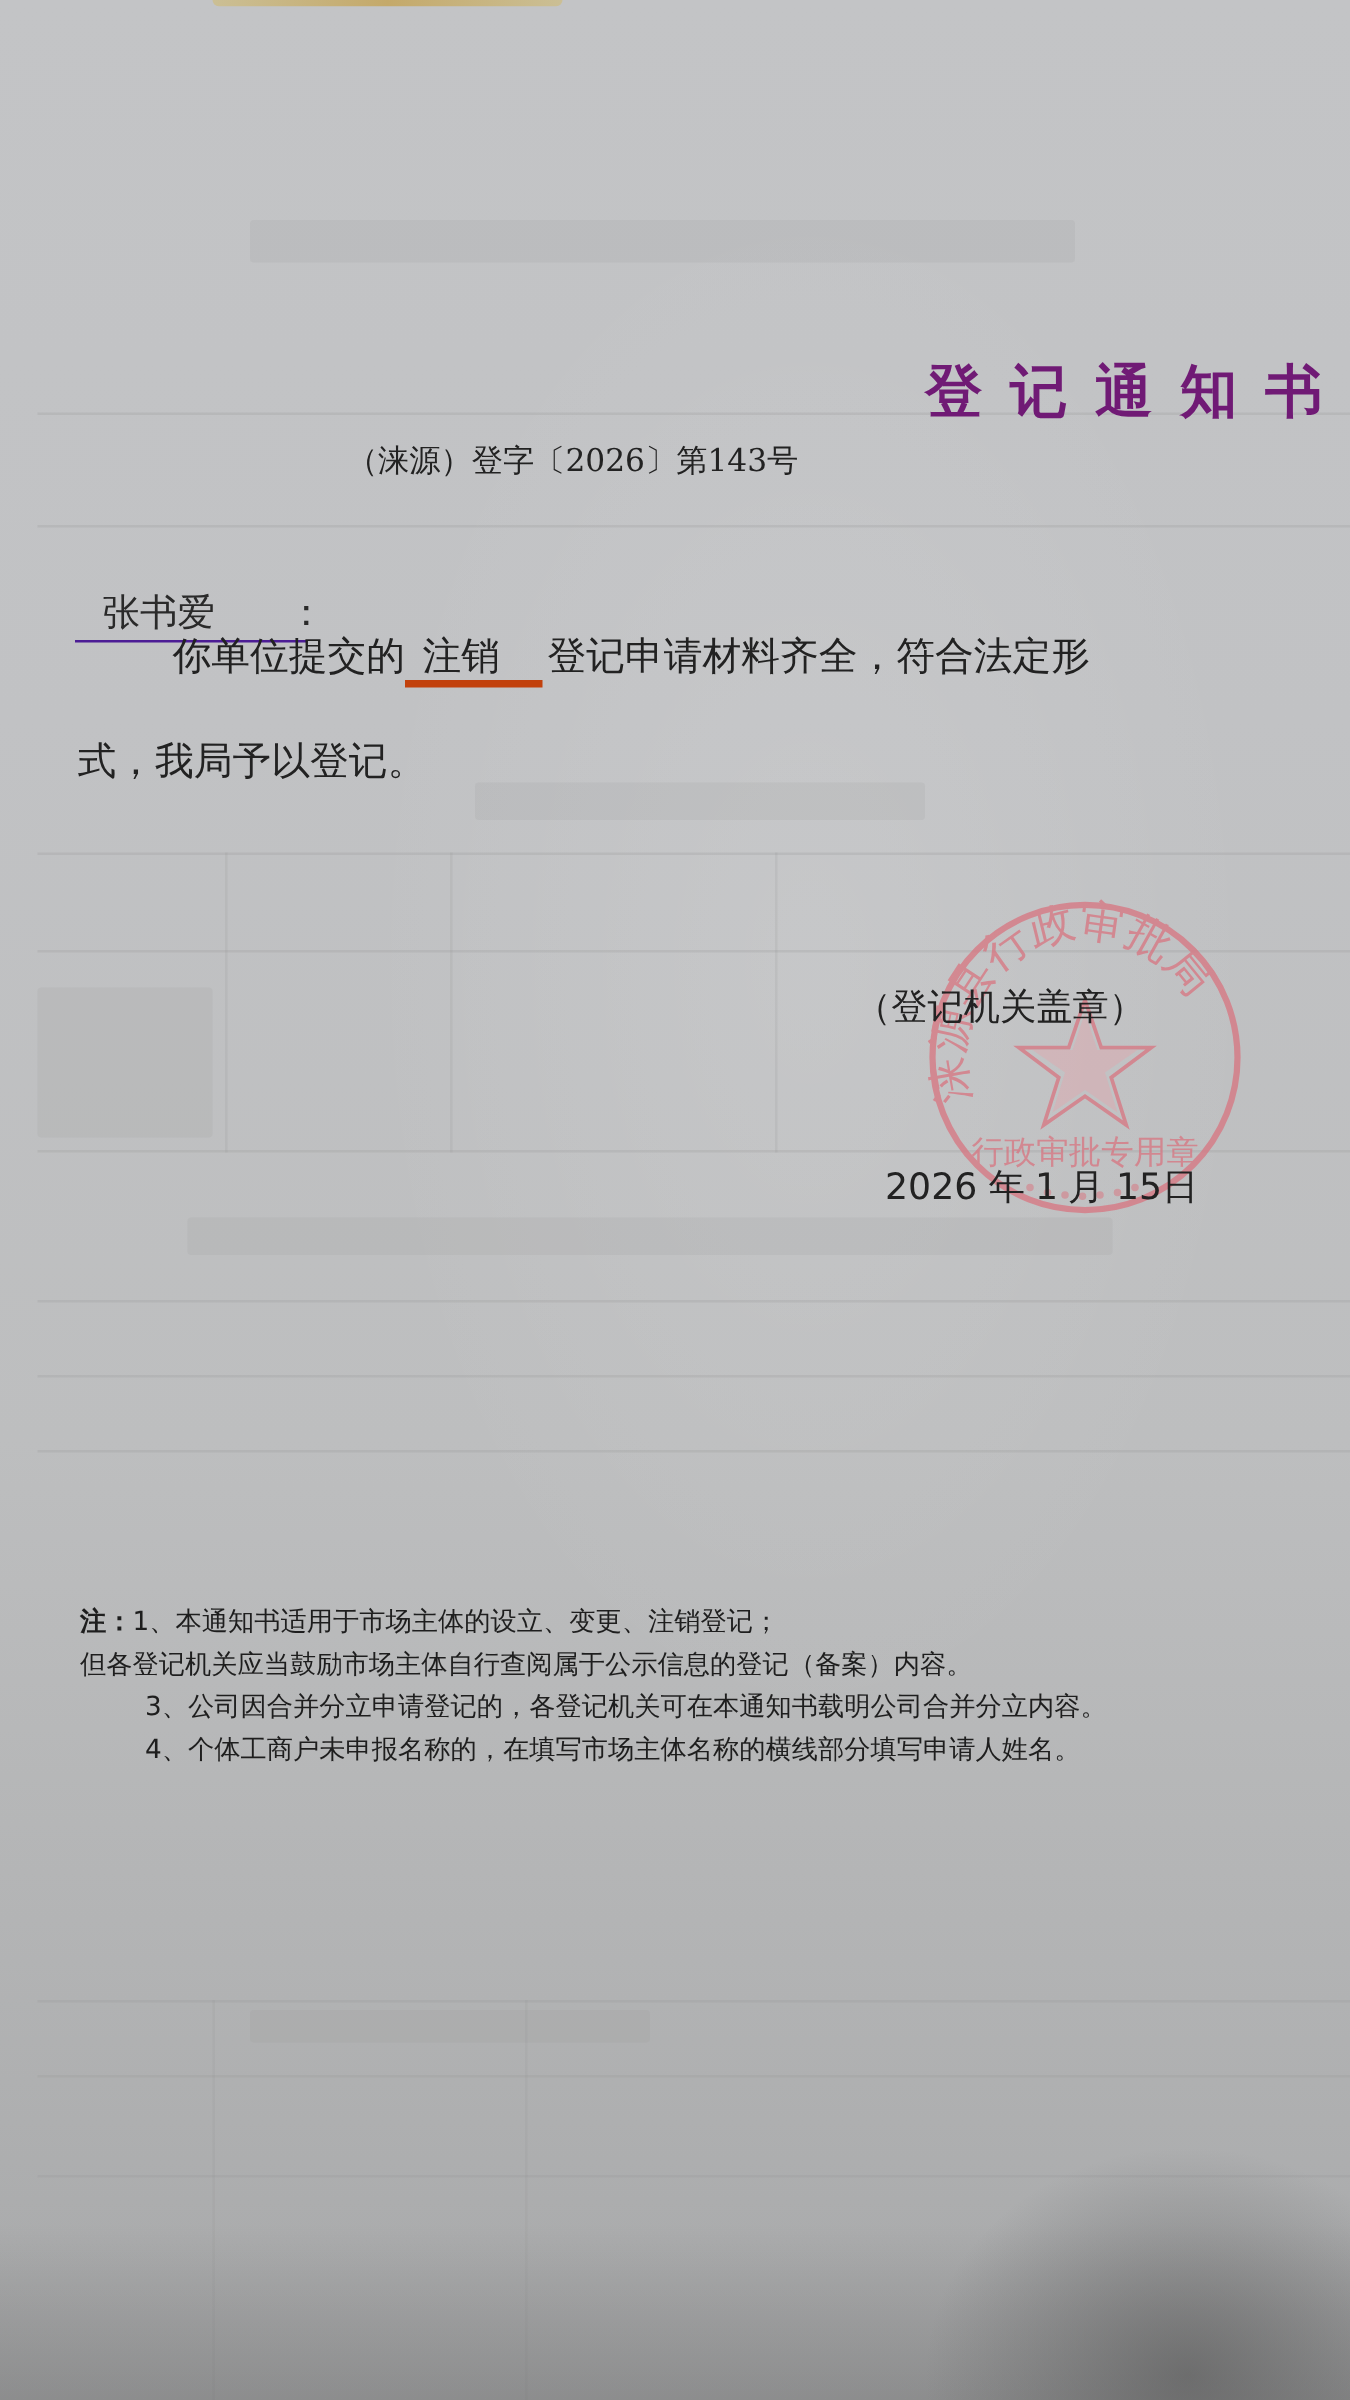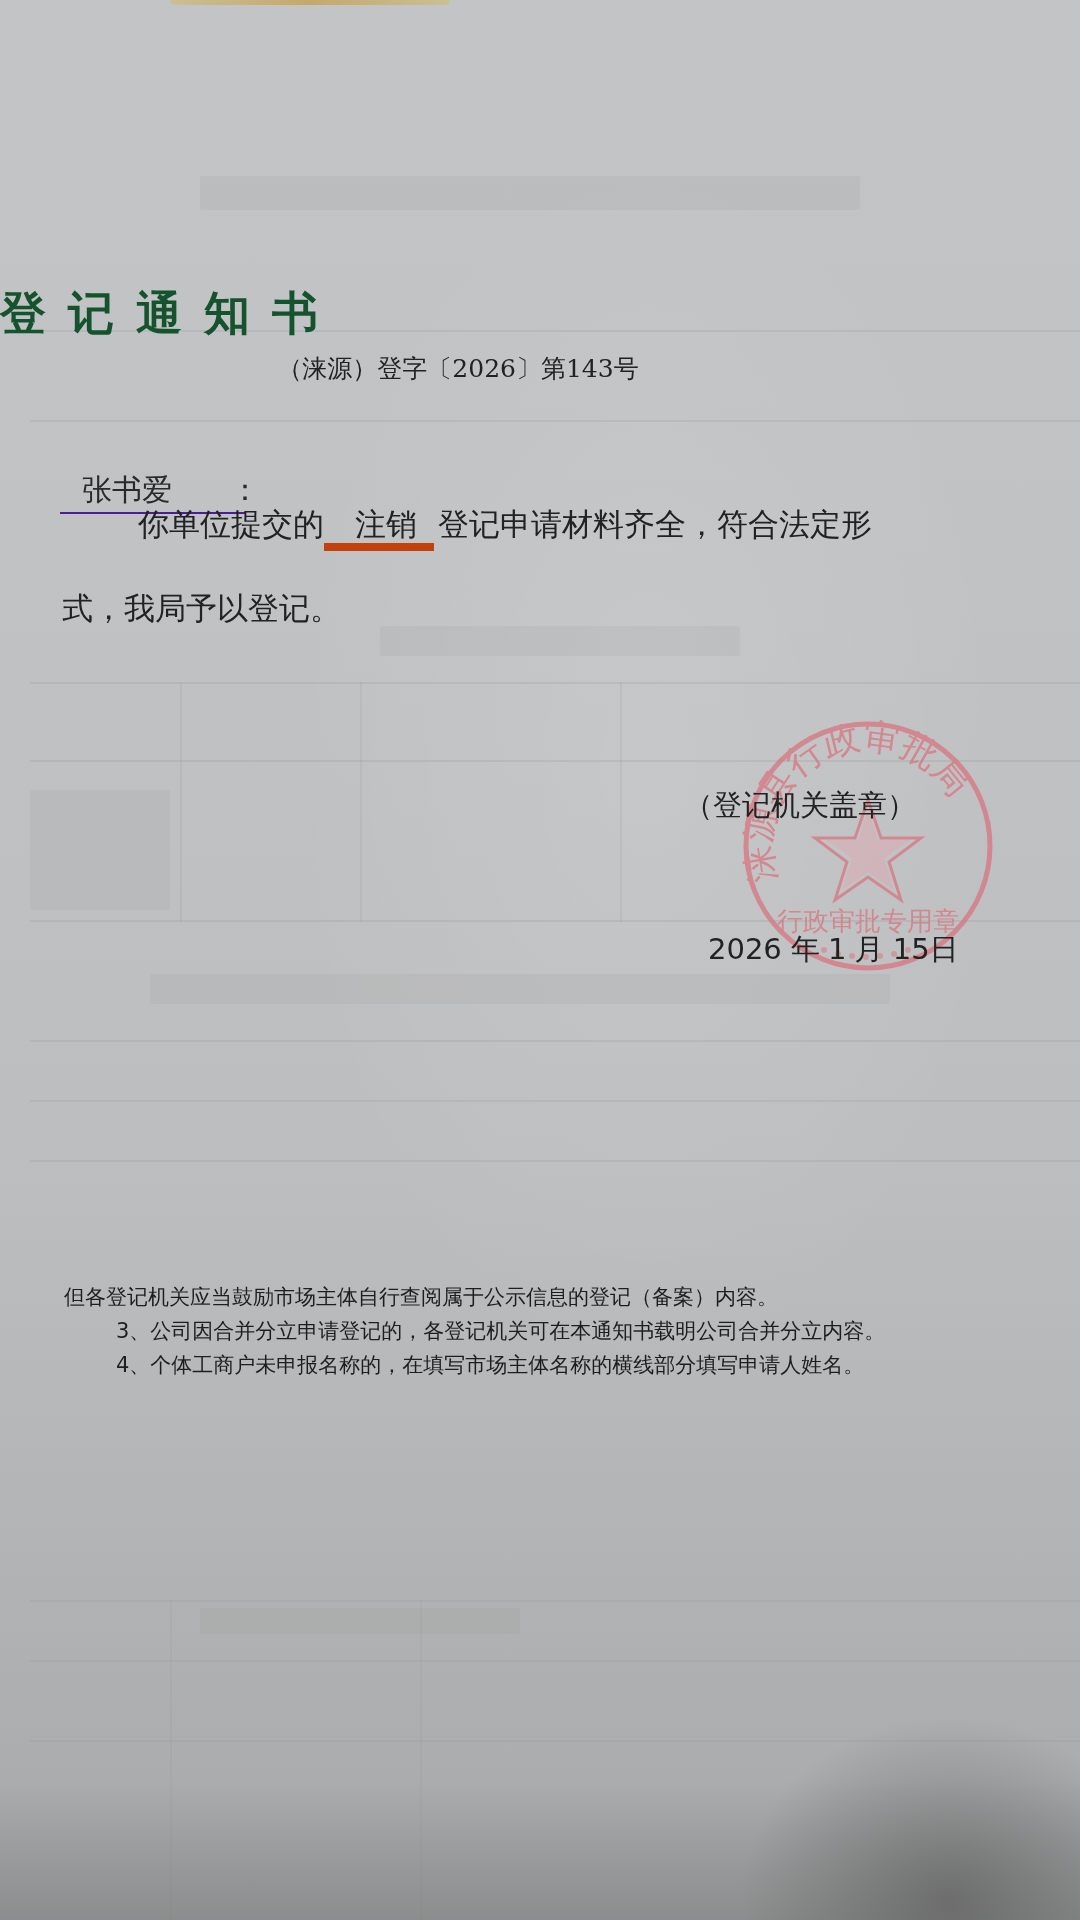--- a/index.html
+++ b/index.html
@@ -56,26 +56,27 @@
     }
     .ghost-block {
       position: absolute;
       background: rgba(150,150,150,0.14);
       border-radius: 3px;
     }
     .title {
       position: absolute;
       left: 0; width: 1080px;
       top: 252px;
-      text-align: left;
+      text-align: right;
       font-family: "DejaVu Sans", "Liberation Sans", sans-serif;
       font-size: 46px;
       letter-spacing: 22px;
+      padding-left: 22px;
       box-sizing: border-box;
-      color: #14532d;
+      color: #701a75;
     }
     .doc-number {
       position: absolute;
       left: 0; width: 916px;
       top: 352px;
       text-align: center;
       font-size: 25px;
       color: #222;
     }
     .recipient {
@@ -101,26 +102,25 @@
       font-family: "DejaVu Sans", "Liberation Sans", sans-serif;
       font-size: 31px;
       color: #222;
       white-space: nowrap;
     }
     .body-line1 { left: 138px; top: 504px; }
     .body-line2 { left: 62px; top: 588px; }
     .blank {
       display: inline-block;
       min-width: 110px;
-      border-bottom: 8px solid #c2410c;
+      border-bottom: 6px solid #c2410c;
       padding-left: 14px;
       box-sizing: border-box;
       margin-right: 4px;
       line-height: 1.15;
-      text-align: center;
     }
     .seal-label {
       position: absolute;
       left: 684px; top: 786px;
       font-family: "DejaVu Sans", "Liberation Sans", sans-serif;
       font-size: 29px;
       color: #222;
       z-index: 3;
     }
     .date {
@@ -226,16 +226,17 @@
 
 <div class="seal-label">（登记机关盖章）</div>
 
 <div class="date">
   <span>2026</span>
   <span>年</span><span style="margin:0 8px;">1</span><span>月</span>
   <span>15</span><span>日</span>
 </div>
 
 <div class="notes">
+  <span class="note-line note-first"><span class="note-prefix">注：</span><span>1、本通知书适用于市场主体的设立、变更、注销登记；</span></span>
   <span class="note-line">但各登记机关应当鼓励市场主体自行查阅属于公示信息的登记（备案）内容。</span>
   <span class="note-line note-indent">3、公司因合并分立申请登记的，各登记机关可在本通知书载明公司合并分立内容。</span>
   <span class="note-line note-indent">4、个体工商户未申报名称的，在填写市场主体名称的横线部分填写申请人姓名。</span>
 </div>
 
 </body></html>

